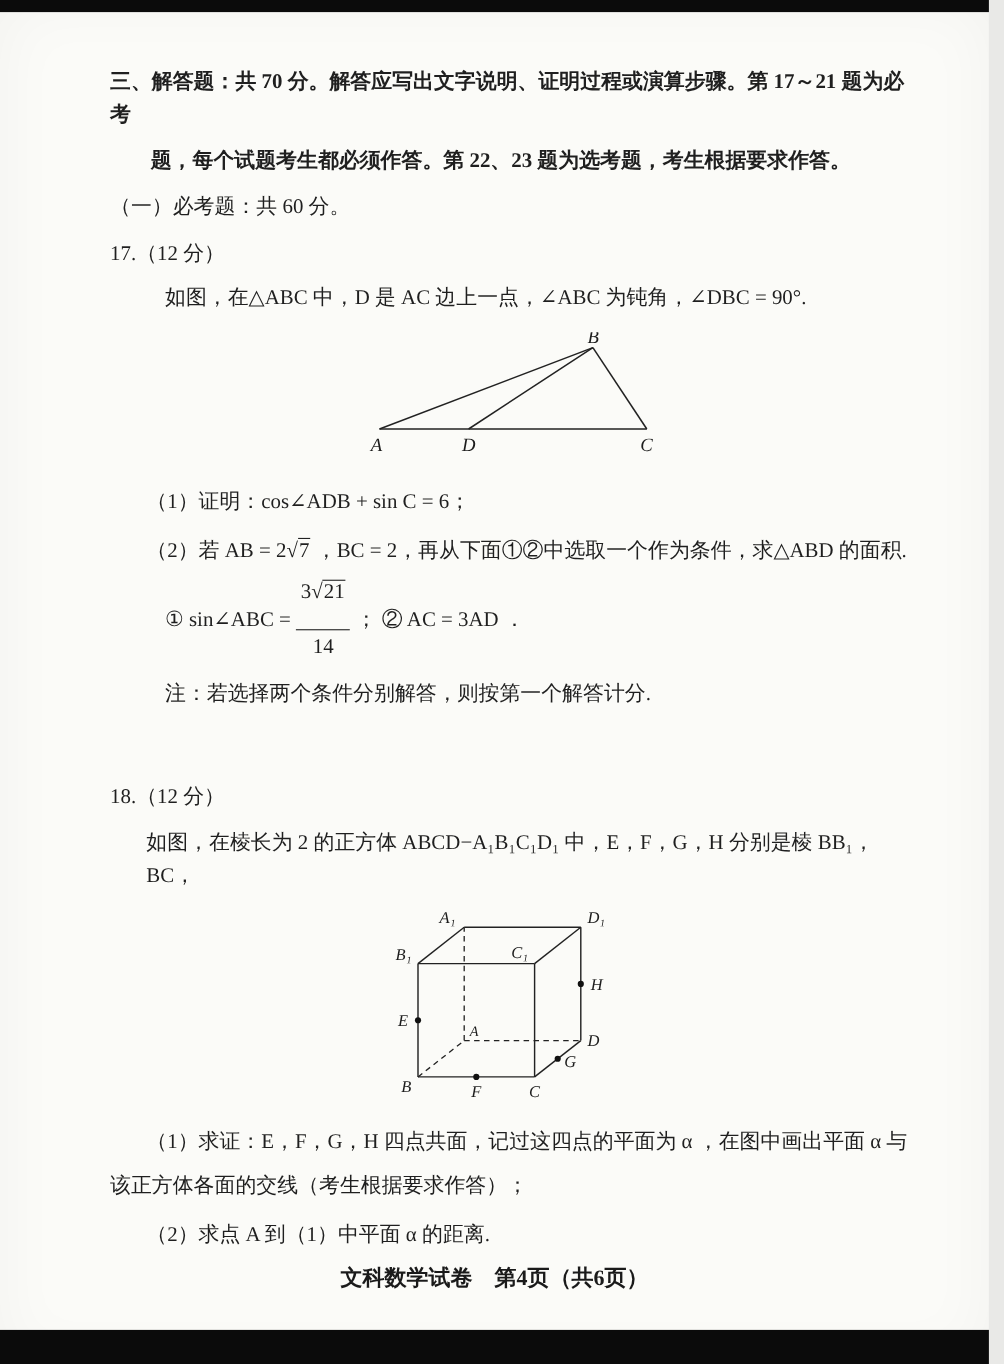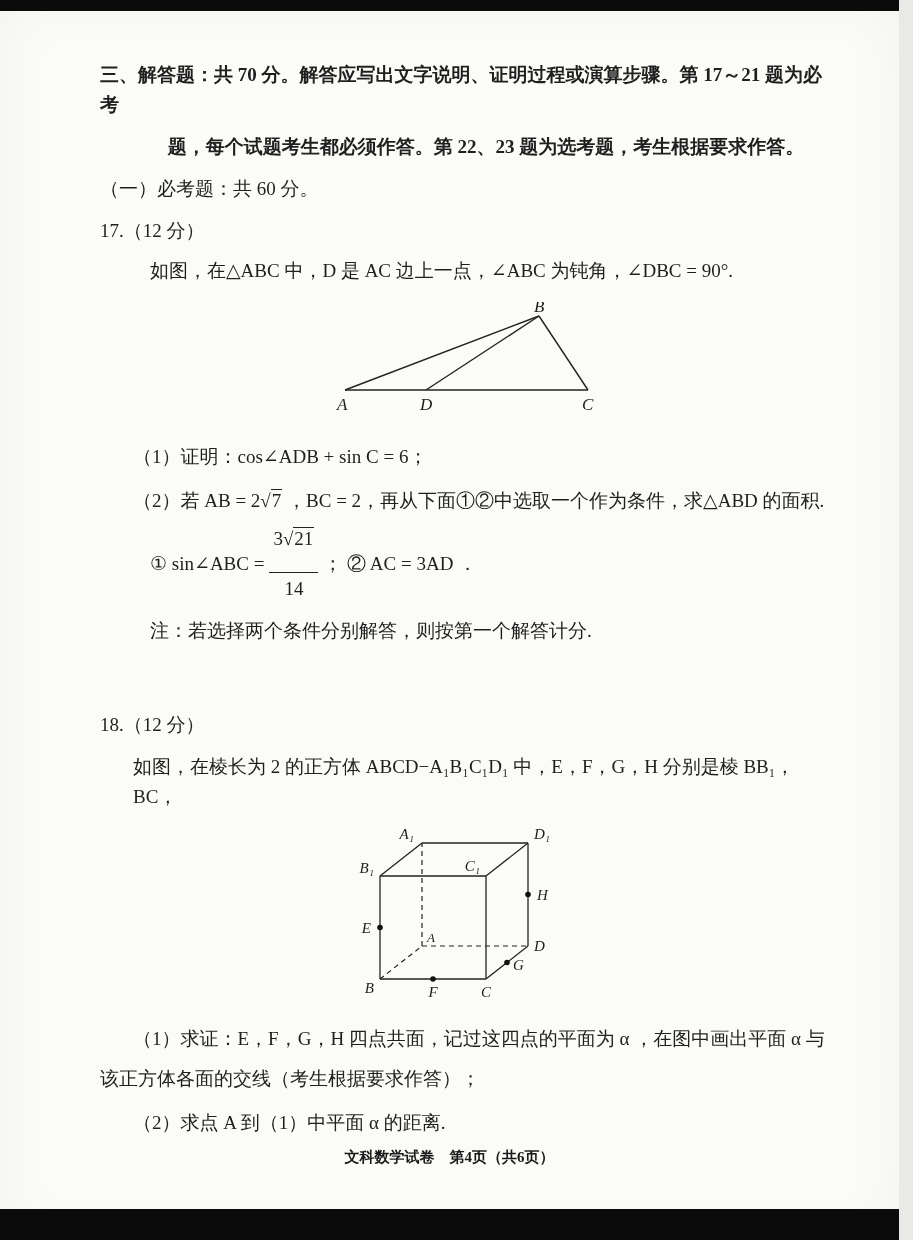--- a/index.html
+++ b/index.html
@@ -18,34 +18,34 @@
   .content {
     position:absolute; top:60px; left:100px; right:64px;
     font-size:19px; line-height:30px;
   }
   .para { margin:0; }
   .bold { font-weight:bold; }
   .mb8 { margin-bottom:8px; }  .mb10 { margin-bottom:10px; }
   .mb12 { margin-bottom:12px; } .mb14 { margin-bottom:14px; }
   .mb16 { margin-bottom:16px; } .mb64 { margin-bottom:64px; }
   .indent33 { margin-left:33px; }
-  .indent37 { margin-left:37px;text-align:center; }
+  .indent37 { margin-left:37px; }
   .indent50 { margin-left:50px; }
   .fig-triangle { display:block; margin:4px 0 24px 210px; }
   .fig-cube { display:block; margin:2px 0 10px 248px; }
   .cond-line {
     display:flex; align-items:center; min-height:56px; margin-left:50px; margin-bottom:12px;
   }
   .frac { display:inline-block; text-align:center; vertical-align:middle; margin:0 5px; font-size:19px; }
   .frac .num { display:block; border-bottom:1.6px solid #222; padding:0 4px 18px 4px; }
   .frac .den { display:block; padding-top:1px; }
   .radicand { border-top:1.6px solid #222; padding:0 1px; }
   .footer {
     position:absolute; top:1148px; left:0; right:0;
-    text-align:center; font-weight:bold; font-size:15px; color:#1a1a1a;
+    text-align:center; font-weight:bold; font-size:20px; color:#1a1a1a;
   }
   svg text { font-family:"Liberation Serif","DejaVu Serif",serif; font-style:italic; fill:#1d1d1d; }
 </style>
 </head>
 <body>
 
 <div class="page">
   <div class="bar-top"></div>
 
   <div class="content">

